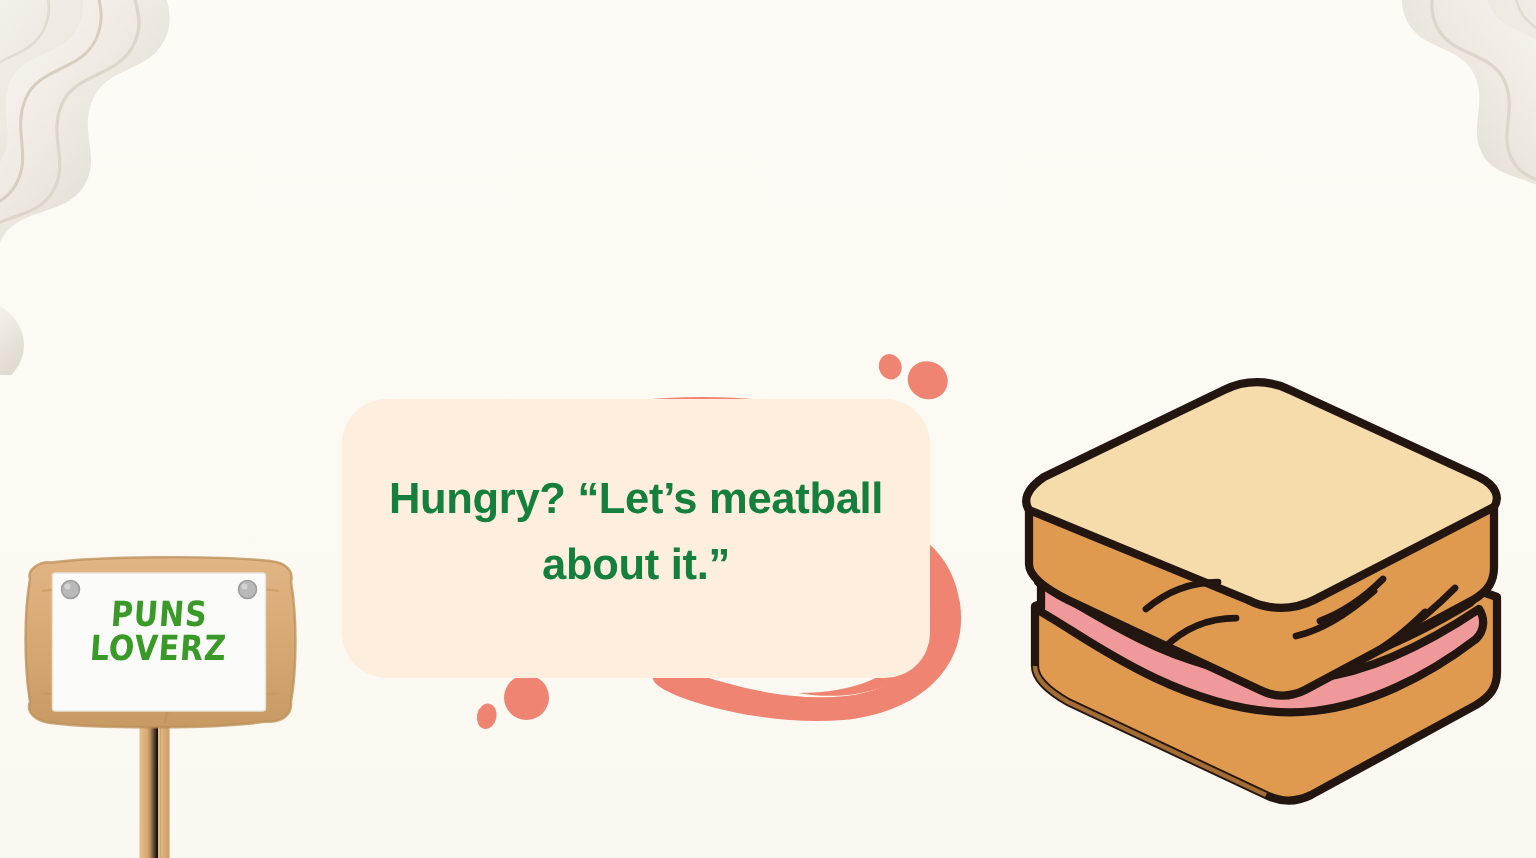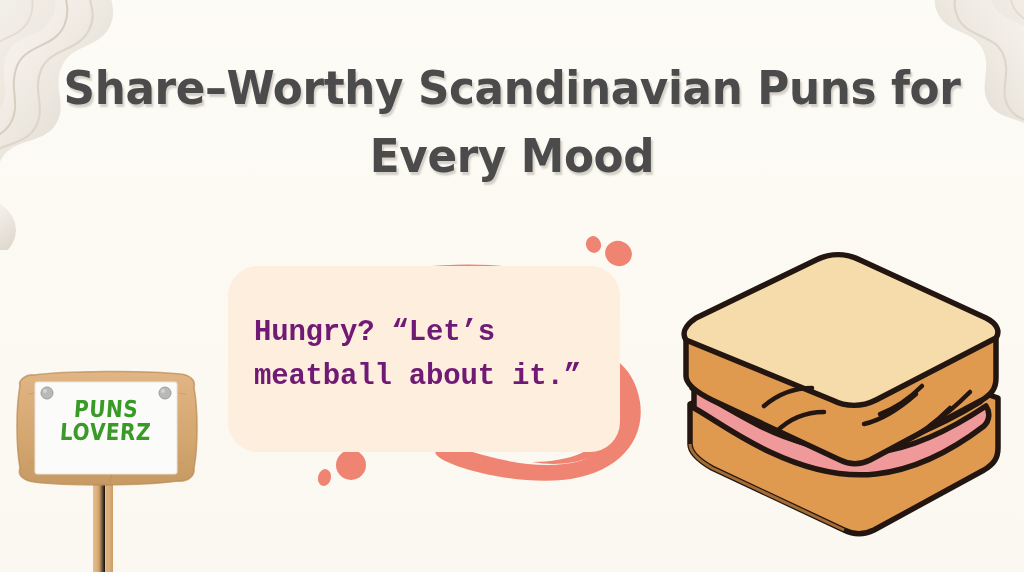--- a/index.html
+++ b/index.html
@@ -55,25 +55,26 @@
     width:392px; height:186px;
     background:#fdeedd;
     border-radius:30px;
     z-index:3;
     display:flex;
     align-items:center;
     justify-content:center;
     padding:6px 26px 14px;
   }
   #quote-text {
-    font-family:Liberation Mono, monospace;
+    font-family:Liberation Sans, sans-serif;
     font-weight:700;
     font-size:29px;
     line-height:1.52;
-    color:#701a75;
+    color:#15803d;
+    text-align:center;
     letter-spacing:-0.2px;
   }
 
   .dot { position:absolute; background:#ee8471; border-radius:50%; z-index:2; }
   #dot-a { left:586px; top:236px; width:15px; height:17px; transform:rotate(-18deg); }
   #dot-b { left:605px; top:241px; width:27px; height:25px; transform:rotate(22deg); }
   #dot-c { left:318px; top:469px; width:13px; height:17px; transform:rotate(12deg); }
   #dot-d { left:336px; top:450px; width:30px; height:30px; }
 
   
@@ -140,24 +141,20 @@
       <path fill="url(#crm2)" opacity="0.85" d="M-20,-20 L160,-20 C156,6 138,14 130,34 C122,54 136,66 126,84 C116,102 92,98 84,118 C76,138 88,152 77,170 C66,188 40,182 30,200 C20,218 31,234 18,250 L-20,264 Z"></path>
       <path fill="none" stroke="#e2dbd0" stroke-width="1.8" d="M140,-14 C136,8 118,16 110,36 C102,56 116,68 106,86 C96,104 73,100 65,120 C57,140 68,154 57,172"></path>
       <path fill="url(#crm1)" opacity="0.9" d="M-20,-20 L104,-20 C100,2 86,10 79,28 C72,46 84,56 76,74 C68,92 46,88 38,104 C30,120 41,134 31,148 L-20,166 Z"></path>
       <ellipse cx="30" cy="236" rx="44" ry="36" fill="url(#crm2)" opacity="0.9"></ellipse>
       <ellipse cx="22" cy="176" rx="38" ry="32" fill="url(#crm1)" opacity="0.88"></ellipse>
       <ellipse cx="52" cy="282" rx="42" ry="32" fill="url(#crm1)" opacity="0.84"></ellipse>
       <path fill="none" stroke="#cdc4b6" stroke-width="1.5" opacity="0.8" d="M-10,226 C12,214 44,224 52,242 C60,260 42,274 20,272"></path>
     </g>
   </svg>
 
-  <h1 id="title-block">
-    <span class="tline">Share–Worthy Scandinavian Puns for</span>
-    <span class="tline">Every Mood</span>
-  </h1>
 
   <div id="quote-group">
 
     <svg id="blob-svg" width="460" height="270" viewBox="0 0 460 270">
       <path fill="#ee8471" d="M62,94 C34,142 30,176 58,178 C82,180 88,150 96,124 C106,92 132,66 176,54 C226,40 292,40 336,48 C372,55 392,70 382,78 C374,84 344,72 300,66 C236,57 166,60 124,74 C96,83 74,74 62,94 Z"></path>
       <path fill="#ee8471" d="M48,104 C30,140 28,172 52,176 C72,179 80,156 86,130 C93,100 112,76 148,62 C120,66 92,76 74,90 C60,101 54,92 48,104 Z"></path>
       <path fill="#ee8471" d="M350,142 C384,136 414,150 420,182 C426,214 404,238 366,242 C330,246 292,236 262,226 C242,219 230,228 242,236 C260,248 318,262 364,258 C416,253 448,222 442,180 C436,138 398,118 358,124 C334,128 330,146 350,142 Z"></path>
       <path fill="#ee8471" d="M398,148 C424,162 434,192 420,214 C404,238 368,246 334,240 C372,240 400,228 410,208 C420,187 412,164 392,152 Z"></path>
     </svg>
 

